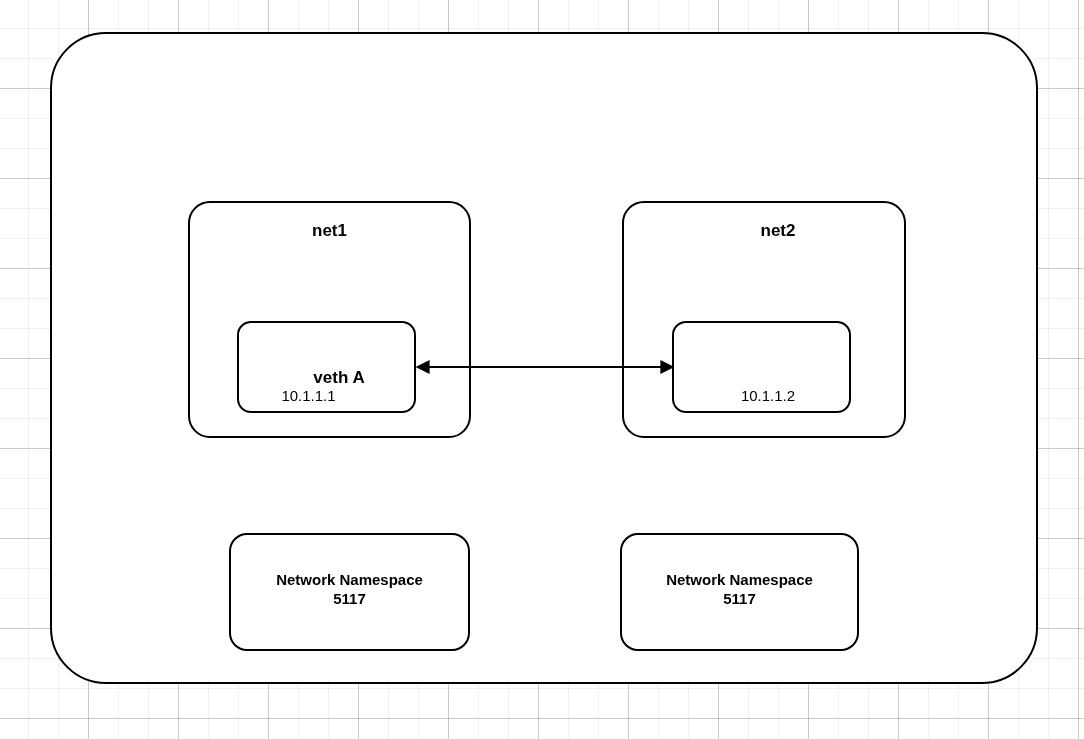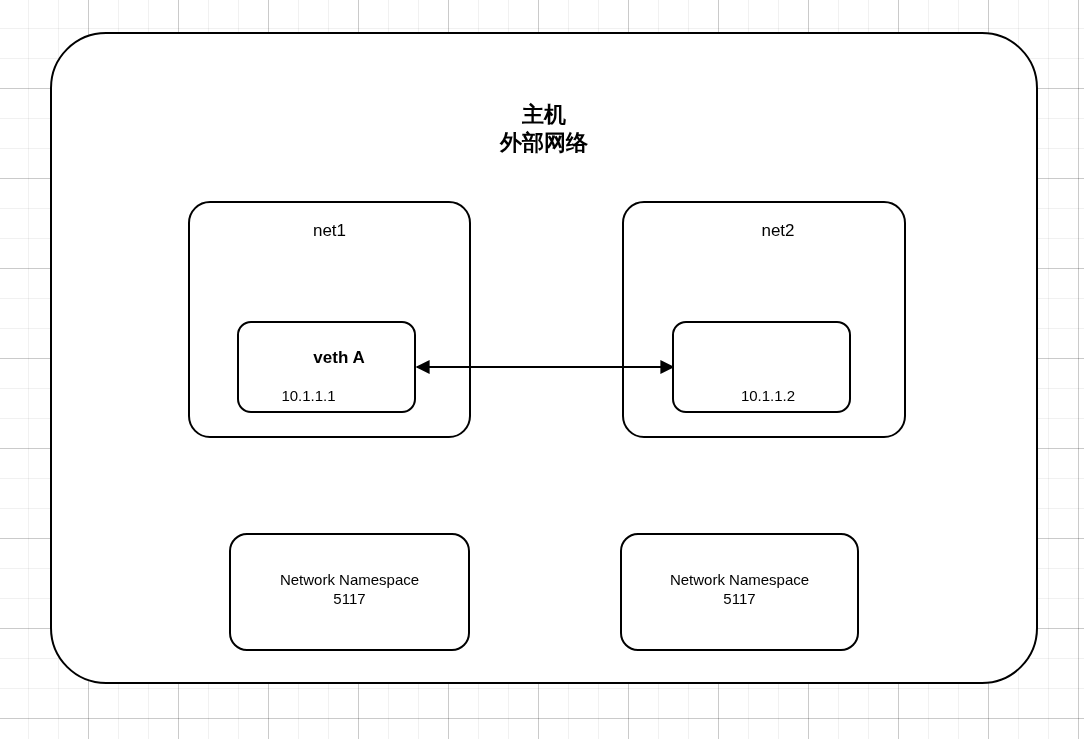--- a/index.html
+++ b/index.html
@@ -74,64 +74,62 @@
   .host-title {
     left: 50px;
     top: 101px;
     width: 988px;
     font-size: 22px;
     font-weight: bold;
   }
 
   .net-title {
     font-size: 17px;
-    font-weight: normal;
+    font-weight: bold;
   }
   .net1-title { left: 188px; top: 220px; width: 283px; }
   .net2-title { left: 622px; top: 220px; width: 312px; }
 
   .veth-name {
     font-size: 17px;
     font-weight: bold;
   }
-  .veth-a-name { left: 237px; top: 347px; width: 204px; }
+  .veth-a-name { left: 237px; top: 367px; width: 204px; }
   .veth-b-name { left: 672px; top: 347px; width: 179px; }
 
   .veth-ip {
     font-size: 15px;
     font-weight: normal;
   }
   .veth-a-ip { left: 237px; top: 386px; width: 143px; }
   .veth-b-ip { left: 672px; top: 386px; width: 192px; }
 
   .ns-label {
     font-size: 15px;
-    font-weight: normal;
+    font-weight: bold;
   }
   .ns-left-label  { left: 229px; top: 570px; width: 241px; }
   .ns-right-label { left: 620px; top: 570px; width: 239px; }
 
   .link-svg {
     position: absolute;
     left: 405px;
     top: 352px;
     width: 280px;
     height: 32px;
     overflow: visible;
   }
 </style>
 </head>
 <body>
 
 <div id="canvas">
 
   <div class="box host-box"></div>
 
-  <div class="label host-title">主机
-外部网络</div>
 
   <div class="box net-box net1-box"></div>
   <div class="label net-title net1-title">net1</div>
 
   <div class="box net-box net2-box"></div>
   <div class="label net-title net2-title">net2</div>
 
   <div class="box veth-box veth-a-box"></div>
   <div class="label veth-name veth-a-name">veth A</div>
   <div class="label veth-ip veth-a-ip">10.1.1.1</div>

